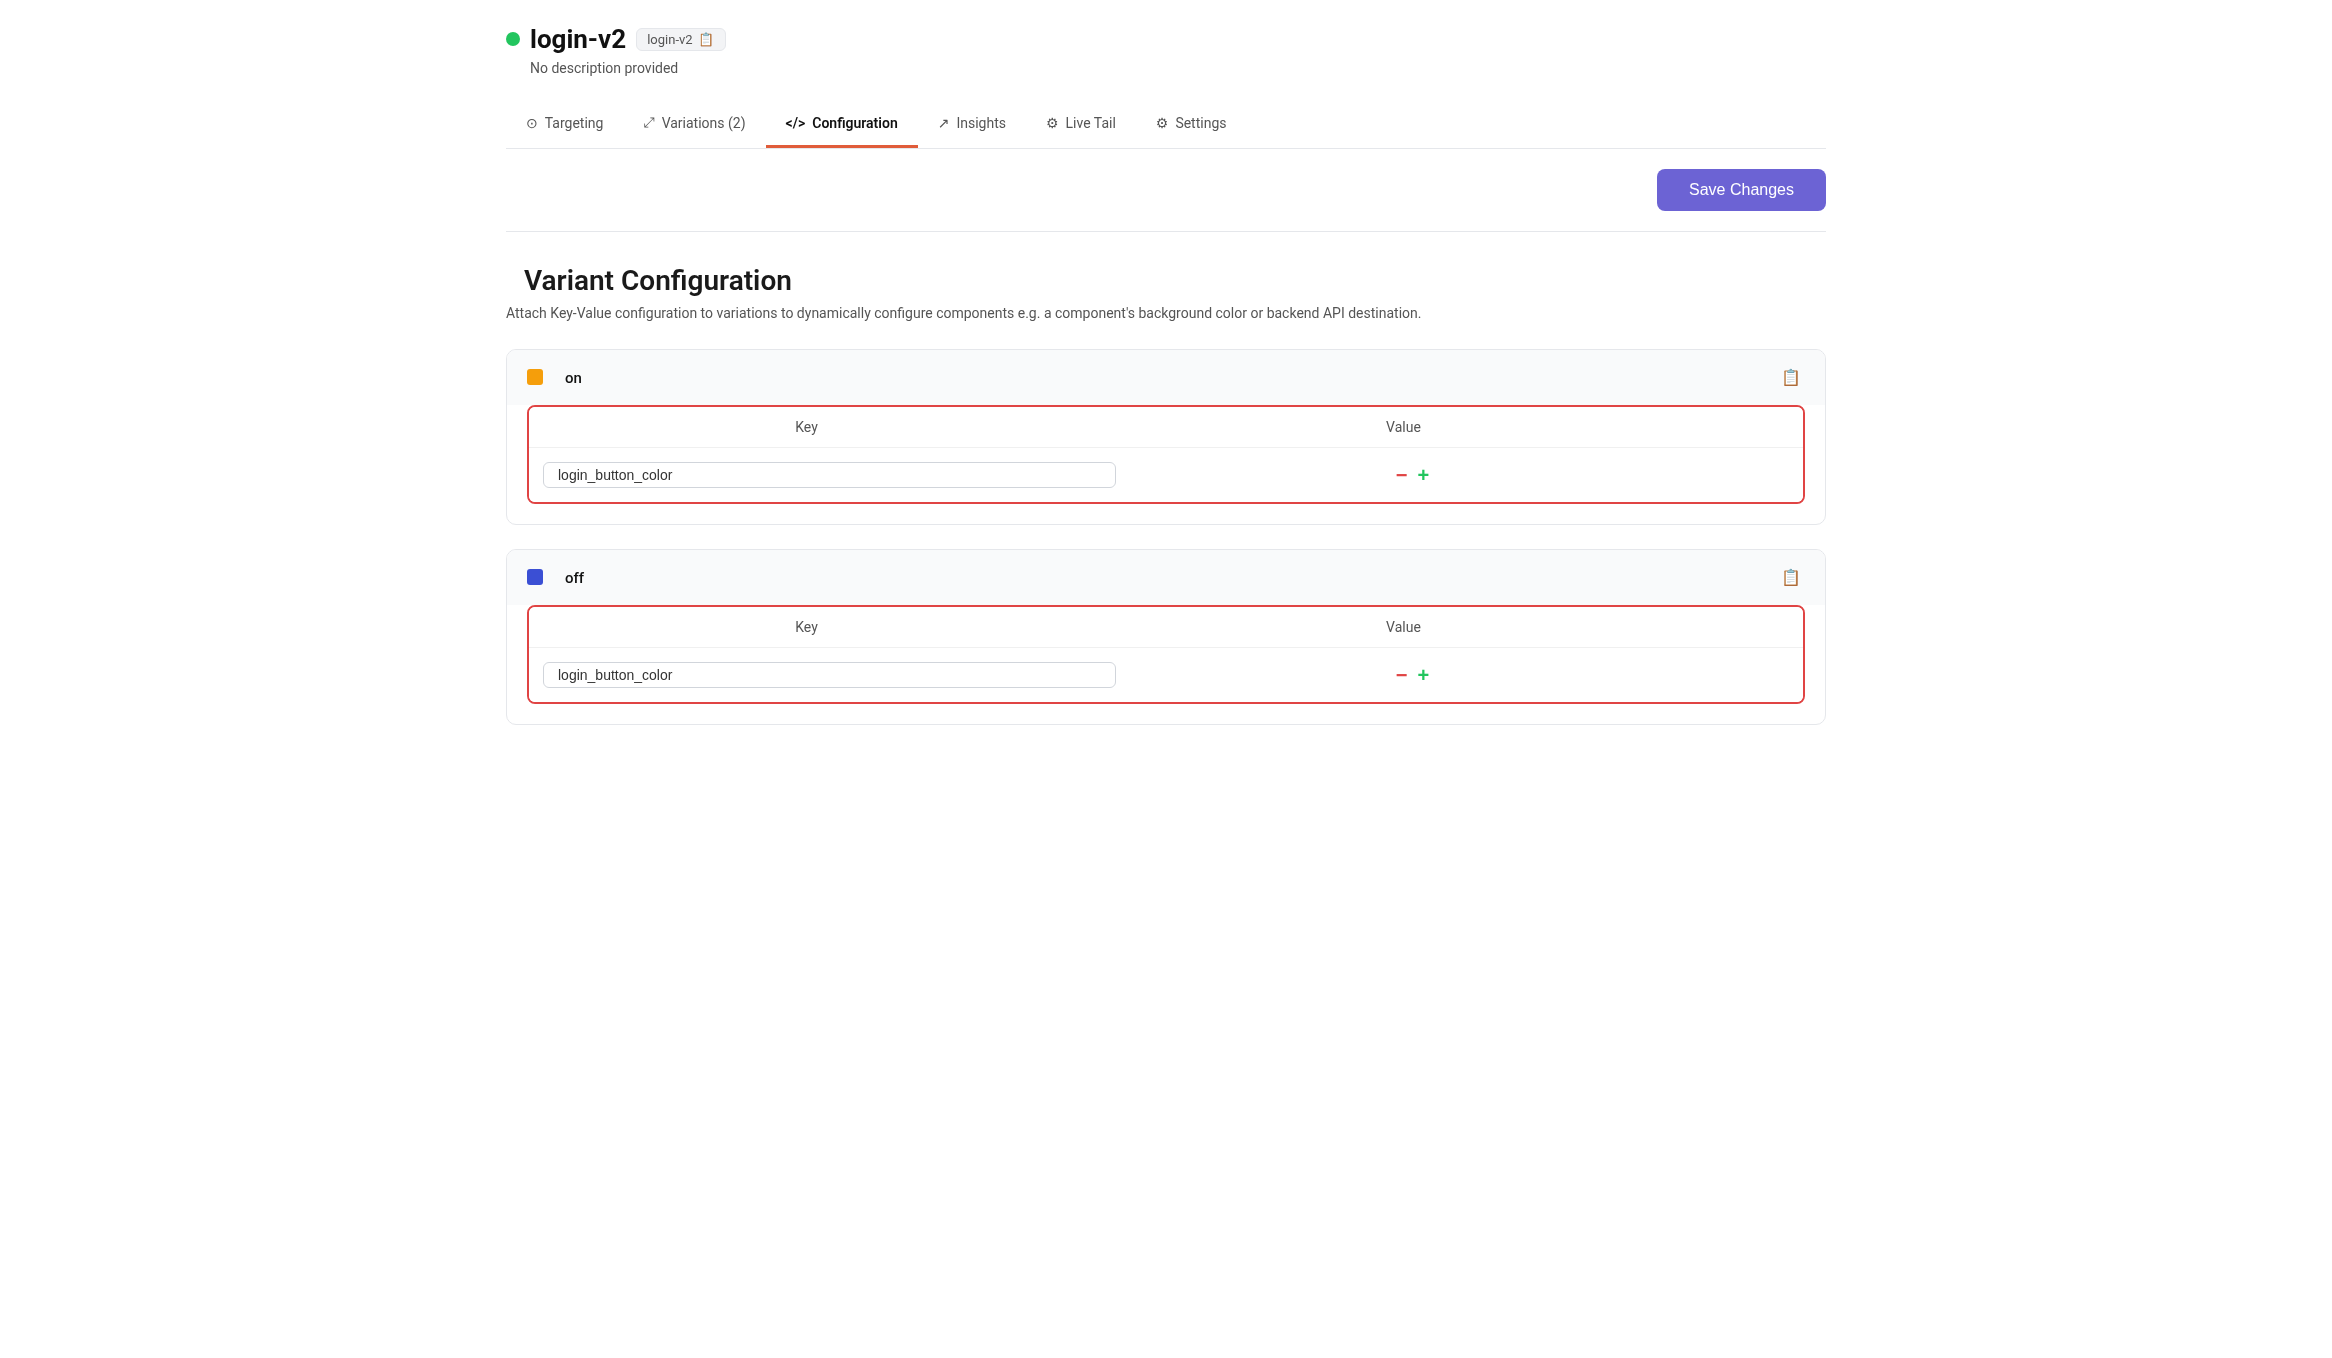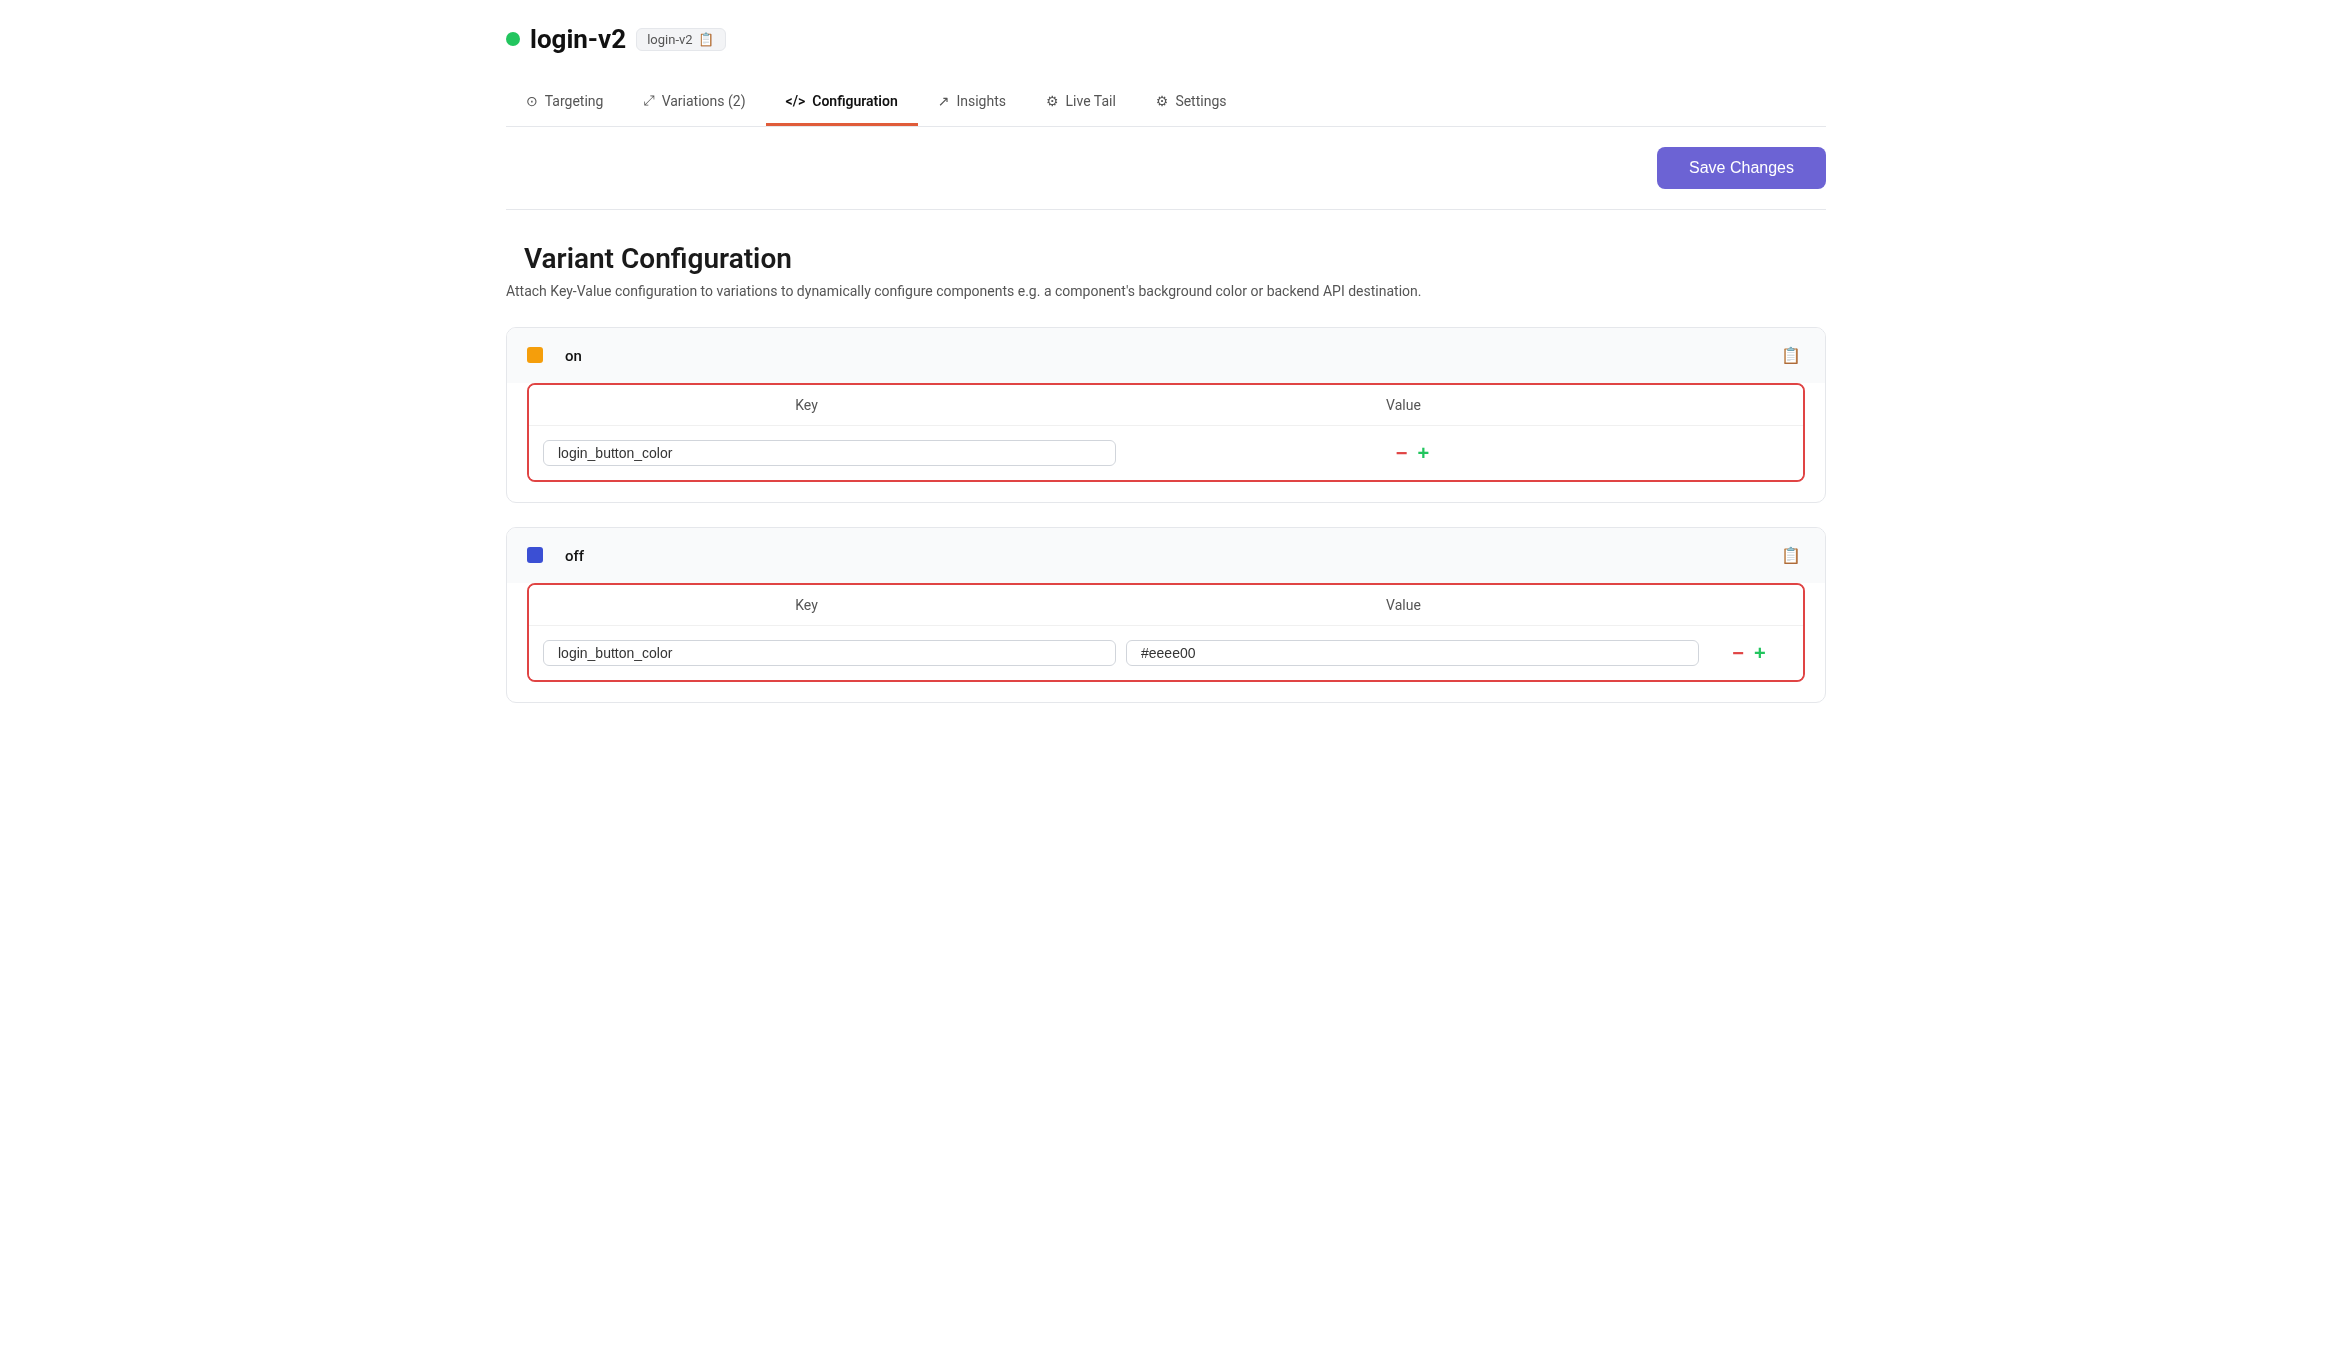--- a/index.html
+++ b/index.html
@@ -263,20 +263,21 @@
 
   <div class="header">
     <div class="title-row">
       <div class="status-dot"></div>
       <span class="app-title">login-v2</span>
       <div class="app-id-badge">
         <span>login-v2</span>
         <span class="copy-icon">📋</span>
       </div>
     </div>
+    <div class="subtitle">No description provided</div>
   </div>
 
   <div class="tabs-container">
     <div class="tabs">
 
       <div class="tab">
         <span class="tab-icon">⊙</span>
         <span>Targeting</span>
       </div>
 
@@ -353,21 +354,20 @@
       </div>
       <div class="kv-table-wrapper">
         <div class="kv-header">
           <div class="kv-header-cell">Key</div>
           <div class="kv-header-cell">Value</div>
           <div class="kv-header-cell"></div>
         </div>
 
           <div class="kv-row">
             <input class="kv-input" type="text" value="login_button_color" style="">
-            <input class="kv-input" type="text" value="#eeee00" style="">
             <div class="kv-actions">
               <button class="action-btn minus">−</button>
               <button class="action-btn plus">+</button>
             </div>
           </div>
 
       </div>
     </div>
       </div>
 

